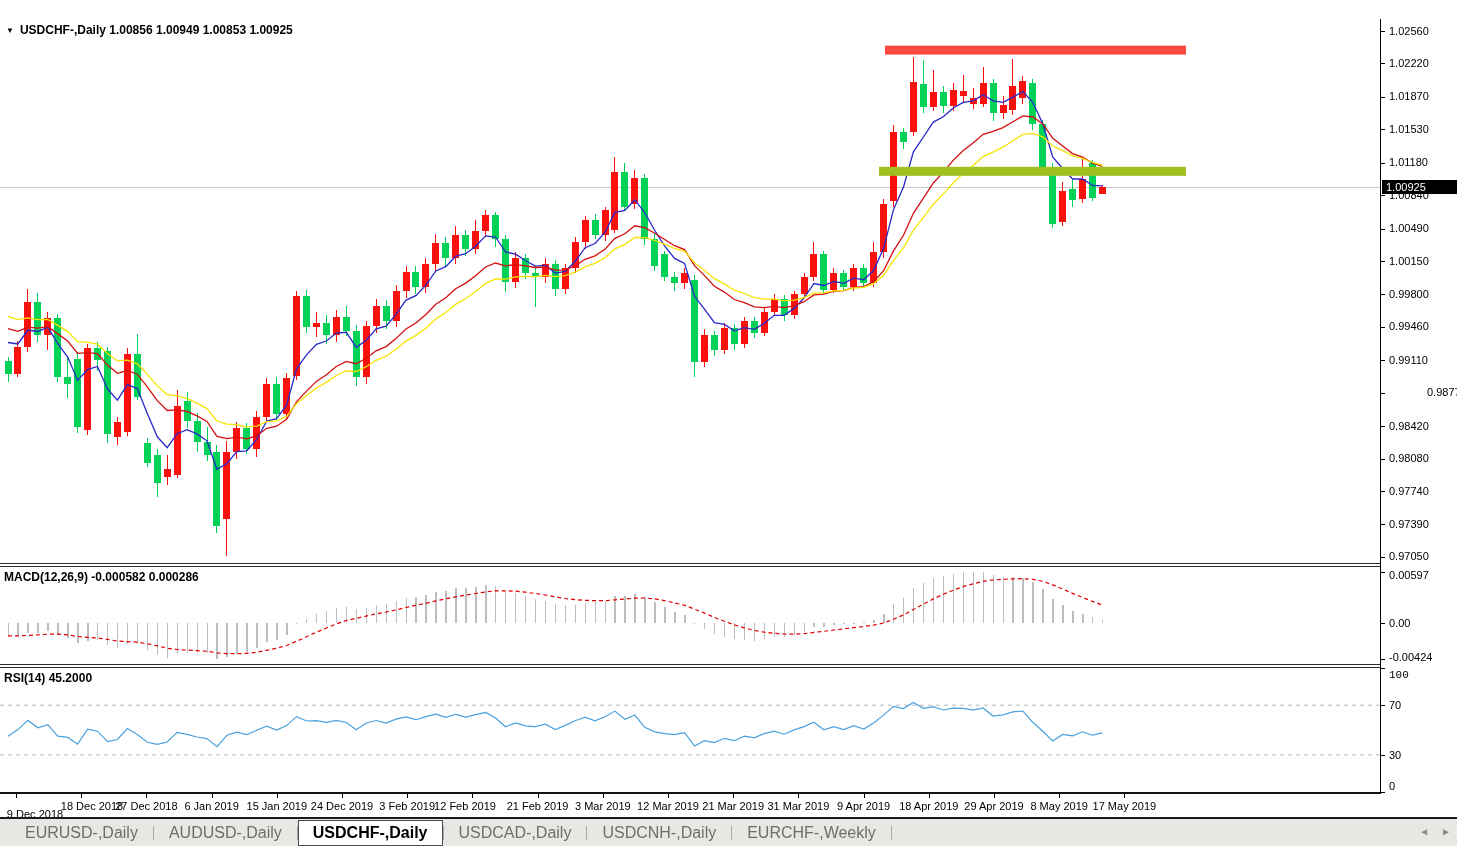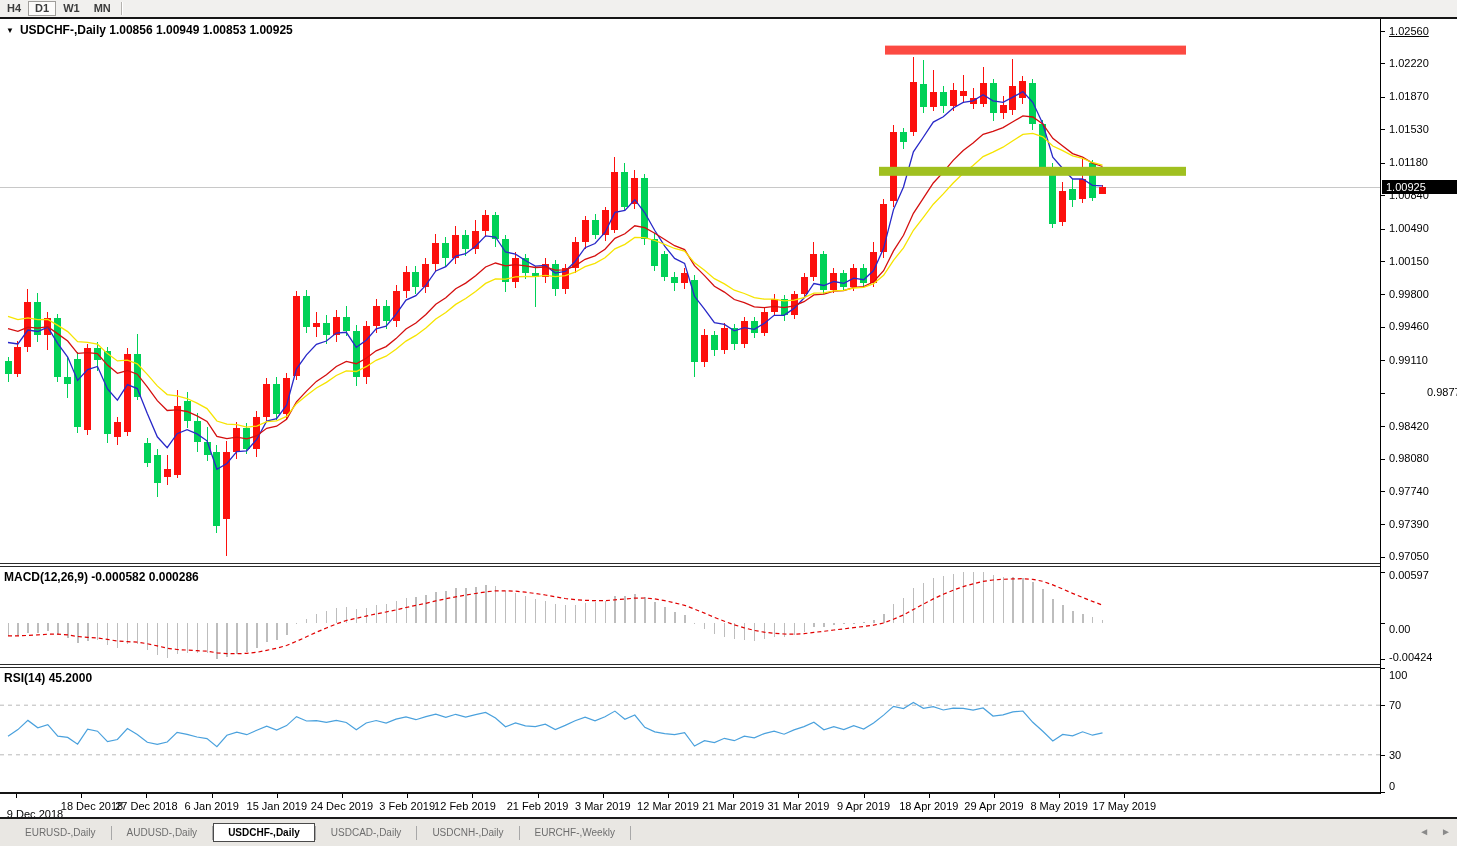--- a/index.html
+++ b/index.html
@@ -37,38 +37,31 @@
   #pricebox{position:absolute;left:1px;width:72px;height:14px;line-height:14px;
             font-size:11px;padding-left:4px;}
   
   #daxis{position:absolute;left:0;top:794px;width:1457px;height:23px;background:#fff;}
   .dtick{position:absolute;top:0;width:1px;height:4px;background:#000;}
   .dlabel{position:absolute;top:6px;width:70px;font-size:11px;color:#000;text-align:center;white-space:nowrap;}
   
   #tabline{position:absolute;left:0;top:817px;width:1457px;height:2px;background:#1a1a1a;}
   #tabbar{position:absolute;left:0;top:819px;width:1457px;height:27px;background:#e9e7e3;
           display:flex;align-items:center;padding-left:10px;box-sizing:border-box;}
-  .tab{font-size:10px;color:#6e6e6e;padding:4px 15px;white-space:nowrap;cursor:default;}
+  .tab{font-size:16px;color:#6e6e6e;padding:4px 15px;white-space:nowrap;cursor:default;}
   .tab.active{background:#fff;color:#000;font-weight:700;border:1px solid #4a4a4a;padding:3px 14px;}
   .tabsep{width:1px;height:14px;background:#a8a8a8;}
   #tabarrows{position:absolute;right:6px;top:822px;display:flex;gap:12px;}
   #tabarrows span{font-size:10px;color:#8a8a8a;line-height:20px;cursor:default;}
 </style>
 </head>
 <body>
 
 <div id="app">
 
-  <div id="toolbar">
-      <div class="tfbtn">H4</div>
-      <div class="tfbtn active">D1</div>
-      <div class="tfbtn">W1</div>
-      <div class="tfbtn">MN</div>
-      <div class="toolsep"></div>
-    </div>
 
   <div id="chartwin">
     <svg id="main-svg" width="1380" height="544">
         <line x1="0" y1="168.0673684210537" x2="1380" y2="168.0673684210537" stroke="#c8c8c8" stroke-width="1" shape-rendering="crispEdges"></line>
         <g shape-rendering="crispEdges">
           <line x1="8" y1="338.4252631578959" x2="8" y2="363.2392982456146" stroke="#00d157" stroke-width="1"></line>
           <rect x="4.5" y="342.24280701754464" width="7" height="12.407017543859297" fill="#00d157"></rect>
           <line x1="17.95" y1="322.20070175438684" x2="17.95" y2="358.4673684210537" stroke="#fc100d" stroke-width="1"></line>
           <rect x="14.45" y="327.9270175438599" width="7" height="26.722807017544028" fill="#fc100d"></rect>
           <line x1="27.9" y1="269.7094736842109" x2="27.9" y2="332.69894736842184" stroke="#fc100d" stroke-width="1"></line>
@@ -426,21 +419,21 @@
         <line x1="0" y1="86.8" x2="1380" y2="86.8" stroke="#b9b9b9" stroke-width="1" stroke-dasharray="4 4"></line>
         <polyline points="8.0,68.2 17.9,61.6 27.9,52.4 37.8,59.8 47.8,56.7 57.8,68.1 67.7,69.4 77.6,76.2 87.6,61.1 97.5,63.2 107.5,73.6 117.4,71.5 127.4,60.6 137.3,66.5 147.3,74.3 157.3,76.4 167.2,74.0 177.1,64.4 187.1,66.4 197.0,69.0 207.0,70.6 216.9,78.6 226.9,67.3 236.8,64.1 246.8,66.7 256.8,62.2 266.7,58.1 276.6,62.1 286.6,57.6 296.5,48.6 306.5,53.0 316.4,52.6 326.4,54.4 336.3,52.3 346.3,54.5 356.3,61.8 366.2,55.0 376.1,52.5 386.1,55.0 396.0,51.2 406.0,48.9 415.9,51.7 425.9,48.7 435.8,46.1 445.8,49.3 455.7,46.3 465.7,49.1 475.6,46.7 485.6,44.5 495.5,50.0 505.5,58.8 515.5,54.9 525.4,57.9 535.3,58.7 545.3,56.2 555.3,61.5 565.2,57.4 575.1,52.8 585.1,49.2 595.0,52.9 605.0,48.7 614.9,43.1 624.9,51.2 634.8,47.0 644.8,59.3 654.8,63.8 664.7,65.7 674.6,66.7 684.6,64.7 694.5,78.0 704.5,72.6 714.4,74.6 724.4,70.3 734.3,72.7 744.3,68.1 754.3,69.9 764.2,65.6 774.1,63.2 784.1,66.2 794.0,61.9 804.0,58.6 813.9,54.3 823.9,61.8 833.8,58.7 843.8,61.5 853.7,57.7 863.7,61.0 873.6,55.0 883.6,47.1 893.5,38.4 903.5,40.6 913.4,34.5 923.4,40.3 933.3,38.7 943.3,42.0 953.2,40.1 963.2,40.3 973.1,42.1 983.1,40.0 993.0,48.0 1003.0,46.8 1012.9,43.9 1022.9,43.0 1032.8,54.3 1042.8,63.3 1052.8,72.9 1062.7,66.5 1072.6,67.9 1082.6,63.8 1092.5,67.2 1102.5,64.9" fill="none" stroke="#4aa1dd" stroke-width="1.2"></polyline>
       </svg>
     <div id="rsi-label">RSI(14) 45.2000</div>
 
     <div id="bottomline"></div>
 
     <div id="paxis">
 
     <div class="ptick" style="top: 12.0253px;"></div>
-        <div class="plabel" style="top: 5.52526px; text-decoration: underline;">1.02560</div>
+        <div class="plabel" style="top: 5.52526px;">1.02560</div>
         <div class="ptick" style="top: 44.4744px;"></div>
         <div class="plabel" style="top: 37.9744px;">1.02220</div>
         <div class="ptick" style="top: 77.8779px;"></div>
         <div class="plabel" style="top: 71.3779px;">1.01870</div>
         <div class="ptick" style="top: 110.327px;"></div>
         <div class="plabel" style="top: 103.827px;">1.01530</div>
         <div class="ptick" style="top: 143.731px;"></div>
         <div class="plabel" style="top: 137.231px;">1.01180</div>
         <div class="ptick" style="top: 176.18px;"></div>
         <div class="plabel" style="top: 169.68px;">1.00840</div>
@@ -463,25 +456,25 @@
         <div class="ptick" style="top: 472.039px;"></div>
         <div class="plabel" style="top: 465.539px;">0.97740</div>
         <div class="ptick" style="top: 505.443px;"></div>
         <div class="plabel" style="top: 498.943px;">0.97390</div>
         <div class="ptick" style="top: 537.892px;"></div>
         <div class="plabel" style="top: 531.392px;">0.97050</div>
         <div id="pricebox" style="top: 161.067px; background: rgb(0, 0, 0); color: rgb(255, 255, 255);">1.00925</div>
         <div class="ptick" style="top: 553px;"></div>
         <div class="plabel" style="top: 550px;">0.00597</div>
         <div class="ptick" style="top: 604.314px;"></div>
-        <div class="plabel" style="top: 598.314px; margin-top: 6px;">0.00</div>
+        <div class="plabel" style="top: 598.314px;">0.00</div>
         <div class="ptick" style="top: 640px;"></div>
         <div class="plabel" style="top: 632px;">-0.00424</div>
         <div class="ptick" style="top: 649px;"></div>
-        <div class="plabel" style="top: 650px;">100</div>
+        <div class="plabel" style="top: 650px; font-family: Liberation Mono, monospace;">100</div>
         <div class="ptick" style="top: 686.2px;"></div>
         <div class="plabel" style="top: 680.2px;">70</div>
         <div class="ptick" style="top: 735.8px;"></div>
         <div class="plabel" style="top: 729.8px;">30</div>
         <div class="ptick" style="top: 773px;"></div>
         <div class="plabel" style="top: 761px;">0</div>
       </div>
   </div>
 
   <div id="daxis">

